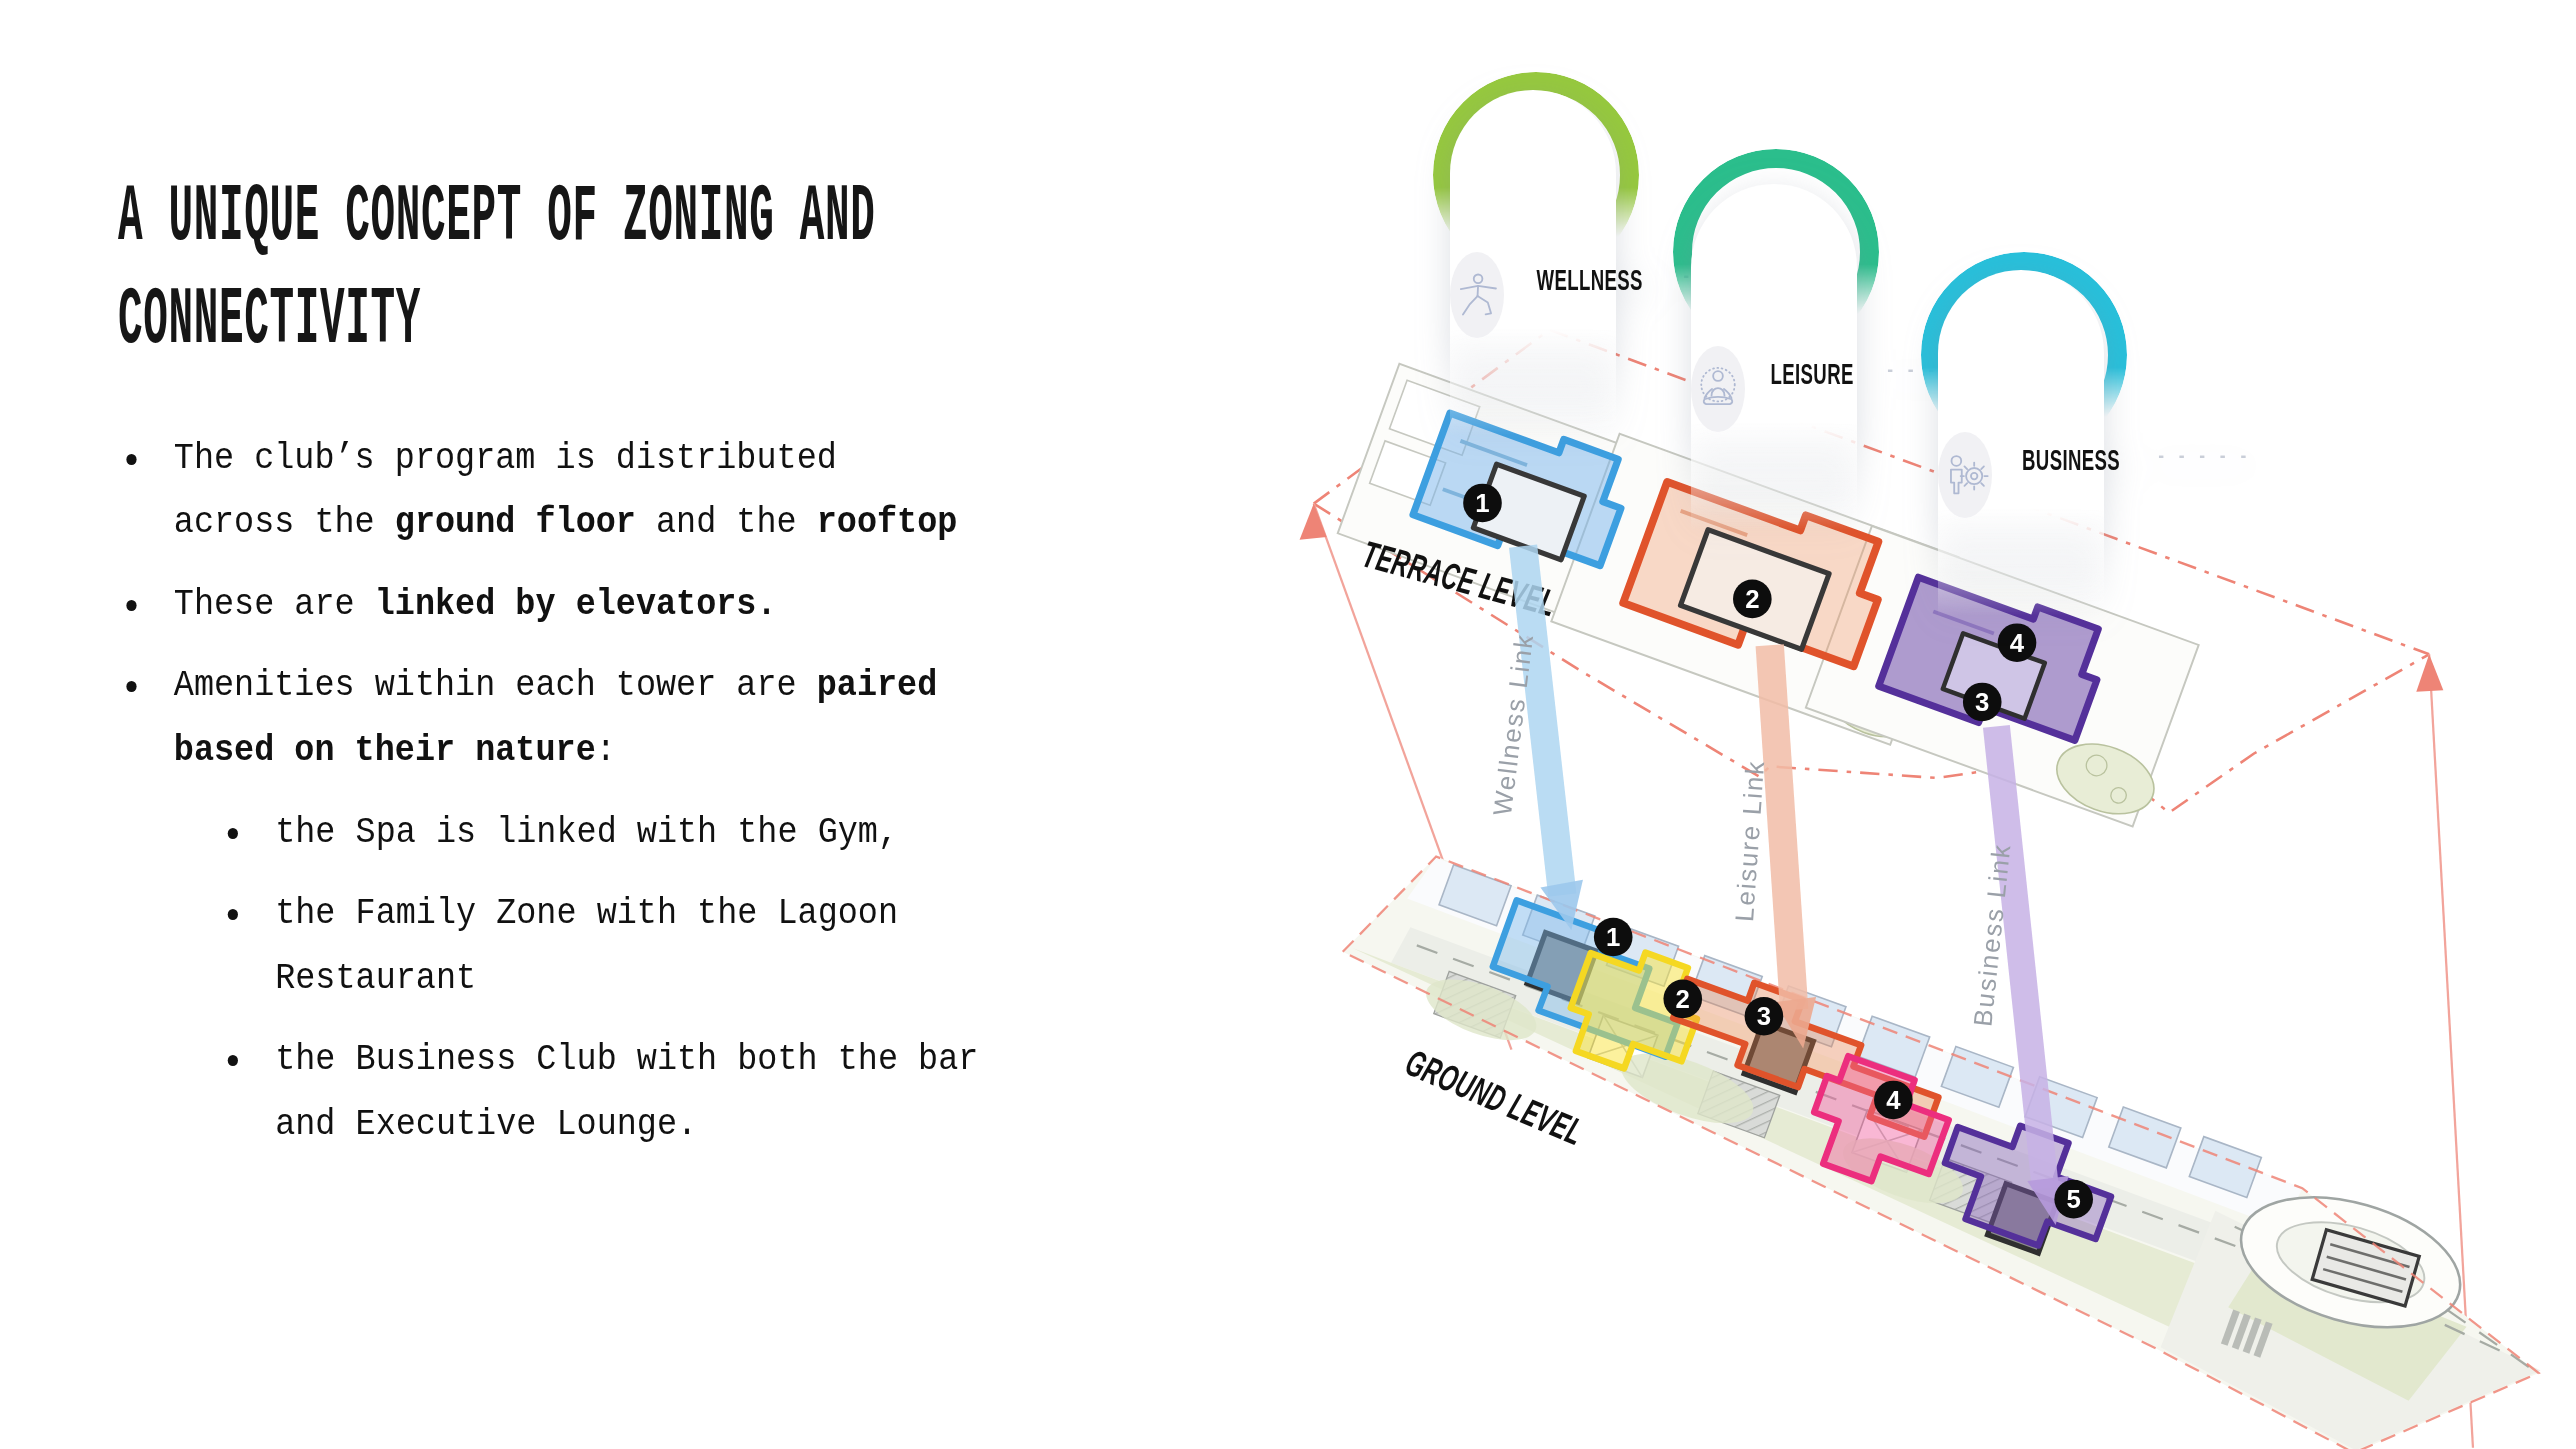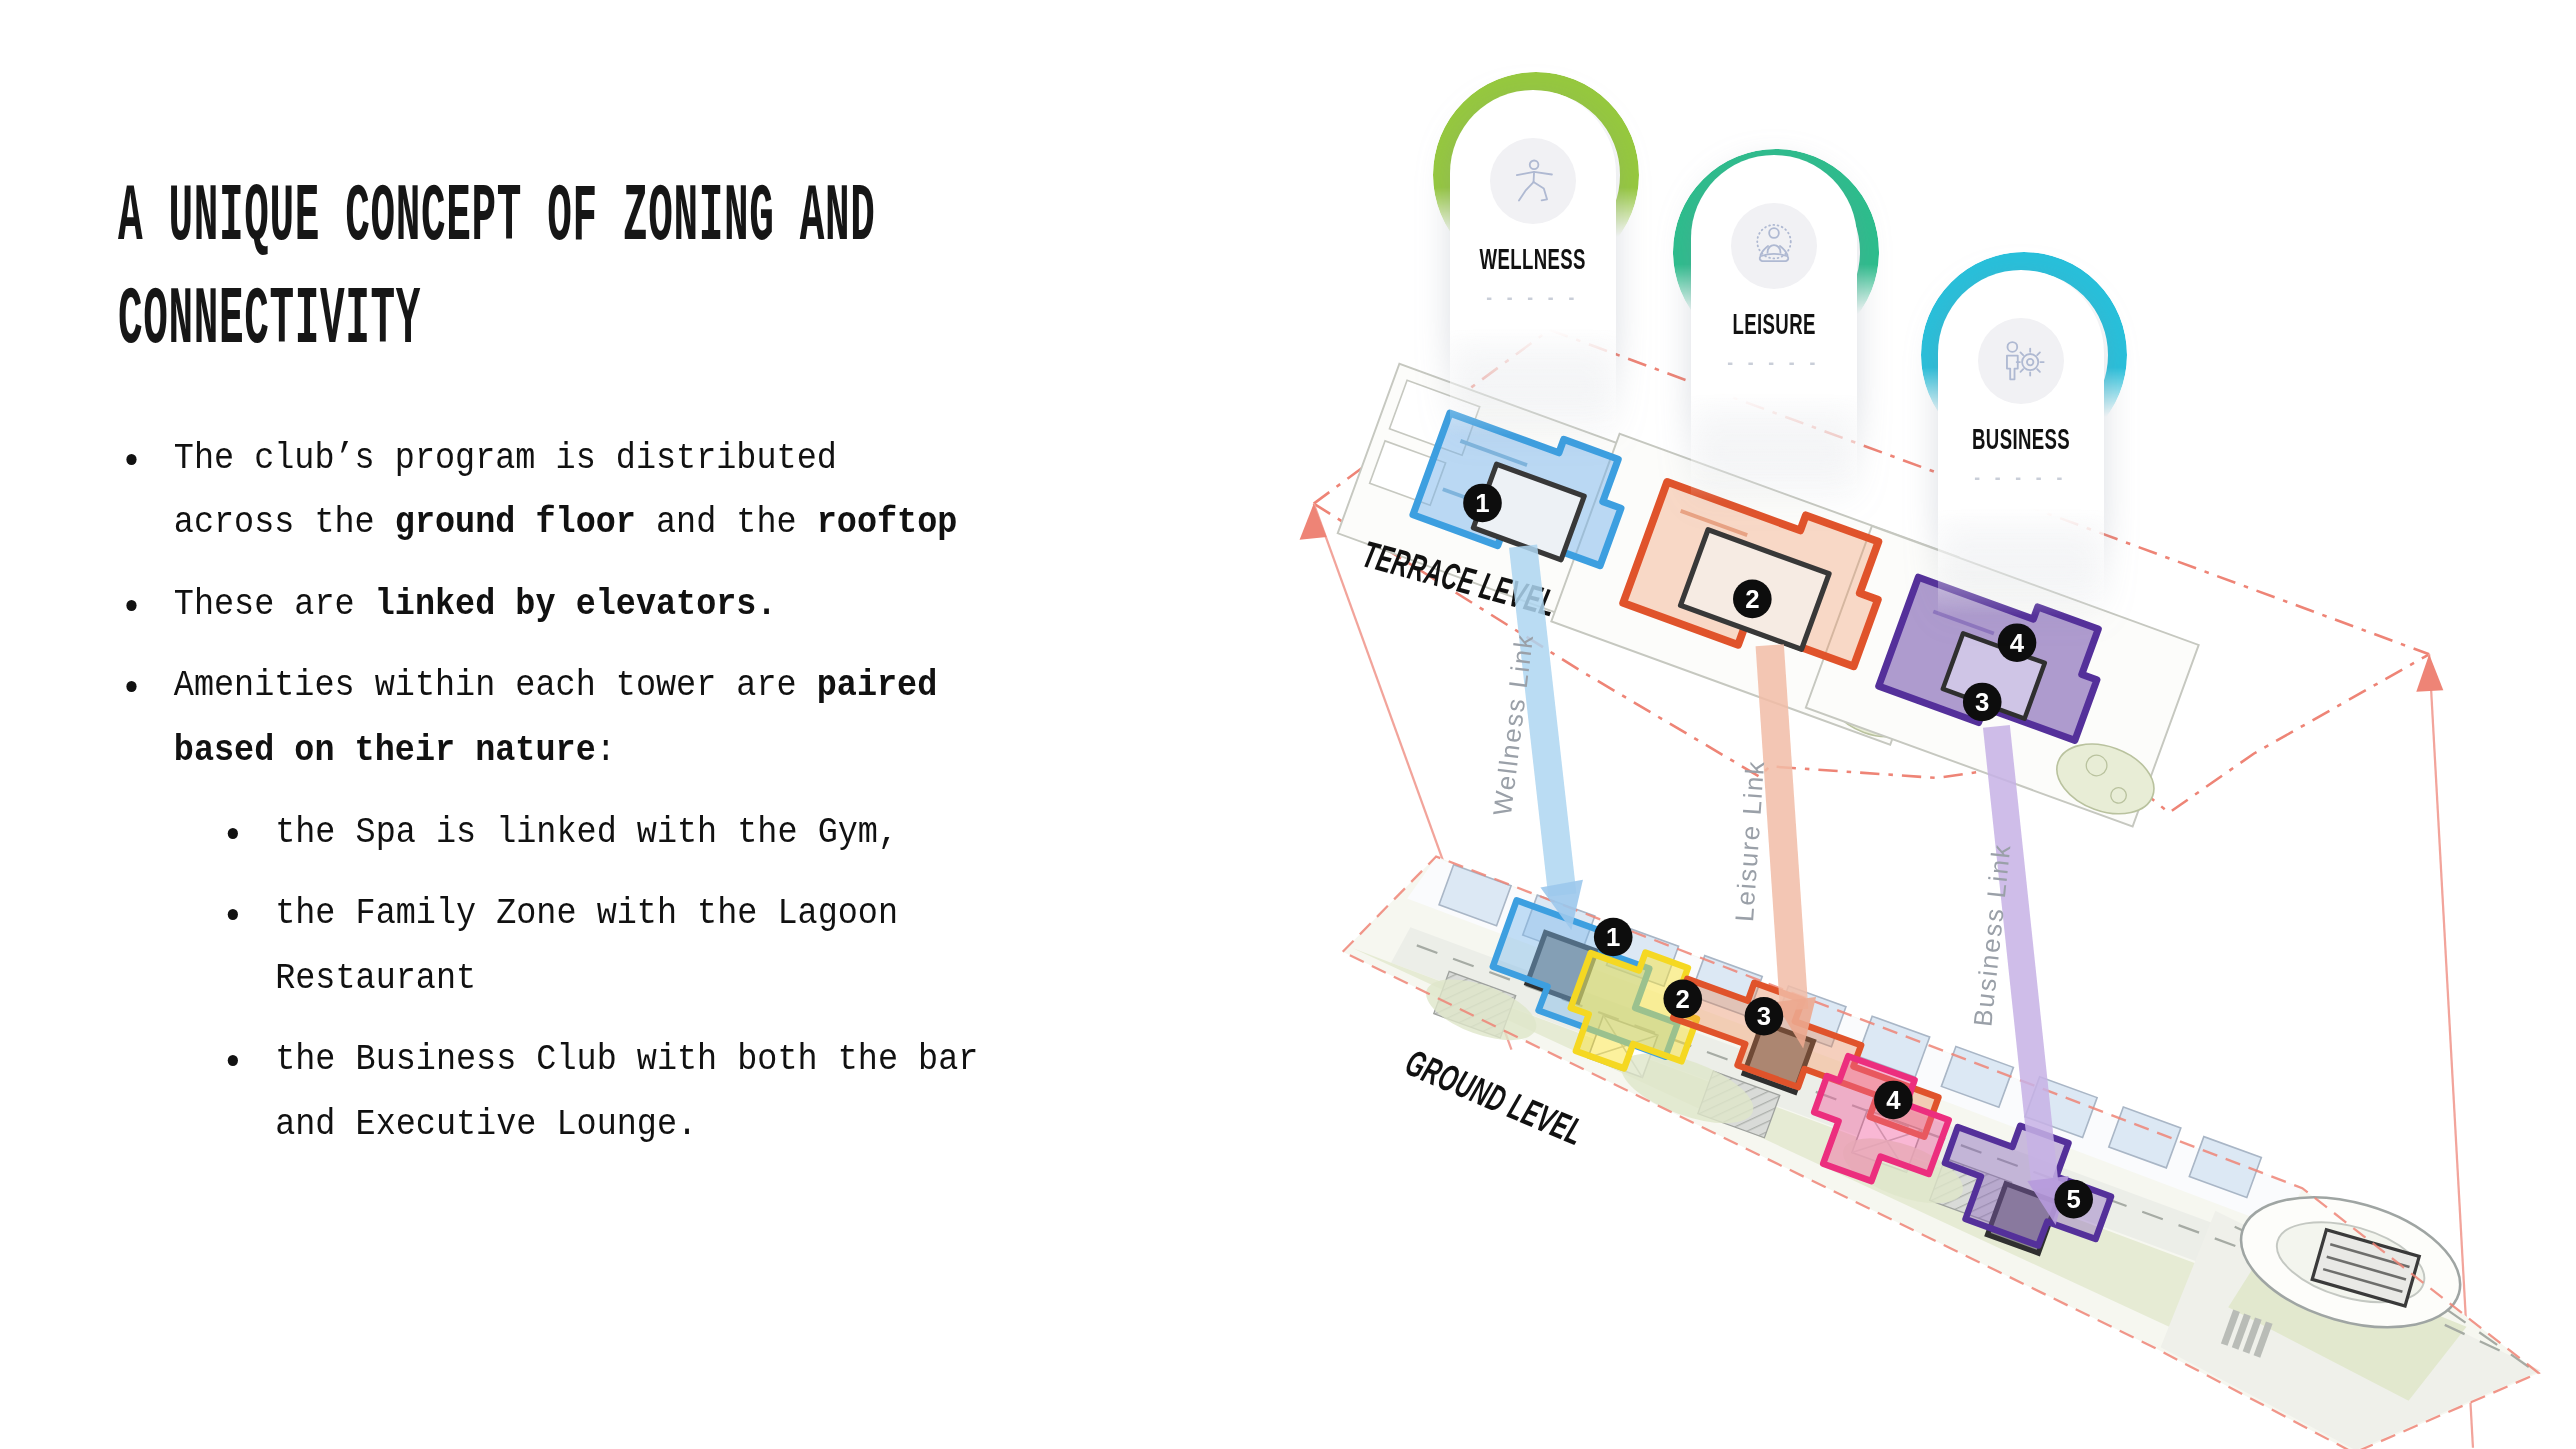--- a/index.html
+++ b/index.html
@@ -31,21 +31,21 @@
   .ring{
     position:absolute;width:206px;height:206px;border-radius:50%;box-sizing:border-box;
     border:19.3px solid #999;
     -webkit-mask-image:linear-gradient(#000 56%,transparent 80%);
     mask-image:linear-gradient(#000 56%,transparent 80%);
   }
   .bcard{
     position:absolute;width:166px;height:361px;border-radius:86px 86px 0 0;
     background:linear-gradient(180deg,#ffffff 0%,#ffffff 66%,rgba(255,255,255,0) 96%);
     filter:drop-shadow(0 9px 16.7px rgba(125,135,155,0.28));
-    display:flex;flex-direction:column;align-items:center;
+    display:flex;align-items:center;
   }
   .icon-circle{
     margin-top:48px;width:86px;height:86px;border-radius:50%;background:#F1F1F4;
     display:flex;align-items:center;justify-content:center;
   }
   .icon-circle svg{width:54px;height:54px;stroke:#AFB9D2;fill:none;stroke-width:3.4;
     stroke-linecap:round;stroke-linejoin:round;}
   .blabel{
     margin-top:18px;font-weight:700;font-size:30px;letter-spacing:0.6px;color:#121212;
     transform:scaleX(0.62);white-space:nowrap;
@@ -306,21 +306,21 @@
         <path d="M51,52 L70,64 L76,84 L66,86"></path>
       </svg>
     </div>
     <div class="blabel">WELLNESS</div>
     <div class="bdashes">- - - - -</div>
   </div>
 </div>
 
 <div>
   <div class="ring" style="left: 1673px; top: 149px; border-color: rgb(43, 190, 140);"></div>
-  <div class="bcard" style="left:1691px;top:155px;">
+  <div class="bcard" style="left:1691px;top:184px;">
     <div class="icon-circle">
       <svg viewBox="0 0 100 100">
         <circle cx="50" cy="26" r="9"></circle>
         <path d="M38,62 C38,44 62,44 62,62"></path>
         <path d="M39,50 C31,56 27,62 25,67"></path>
         <path d="M61,50 C69,56 73,62 75,67"></path>
         <path d="M25,69 Q50,60 75,69 Q79,75 72,78 L28,78 Q21,75 25,69 Z"></path>
         <circle cx="50" cy="42" r="31" stroke-dasharray="1.5 6.5"></circle>
       </svg>
     </div>

